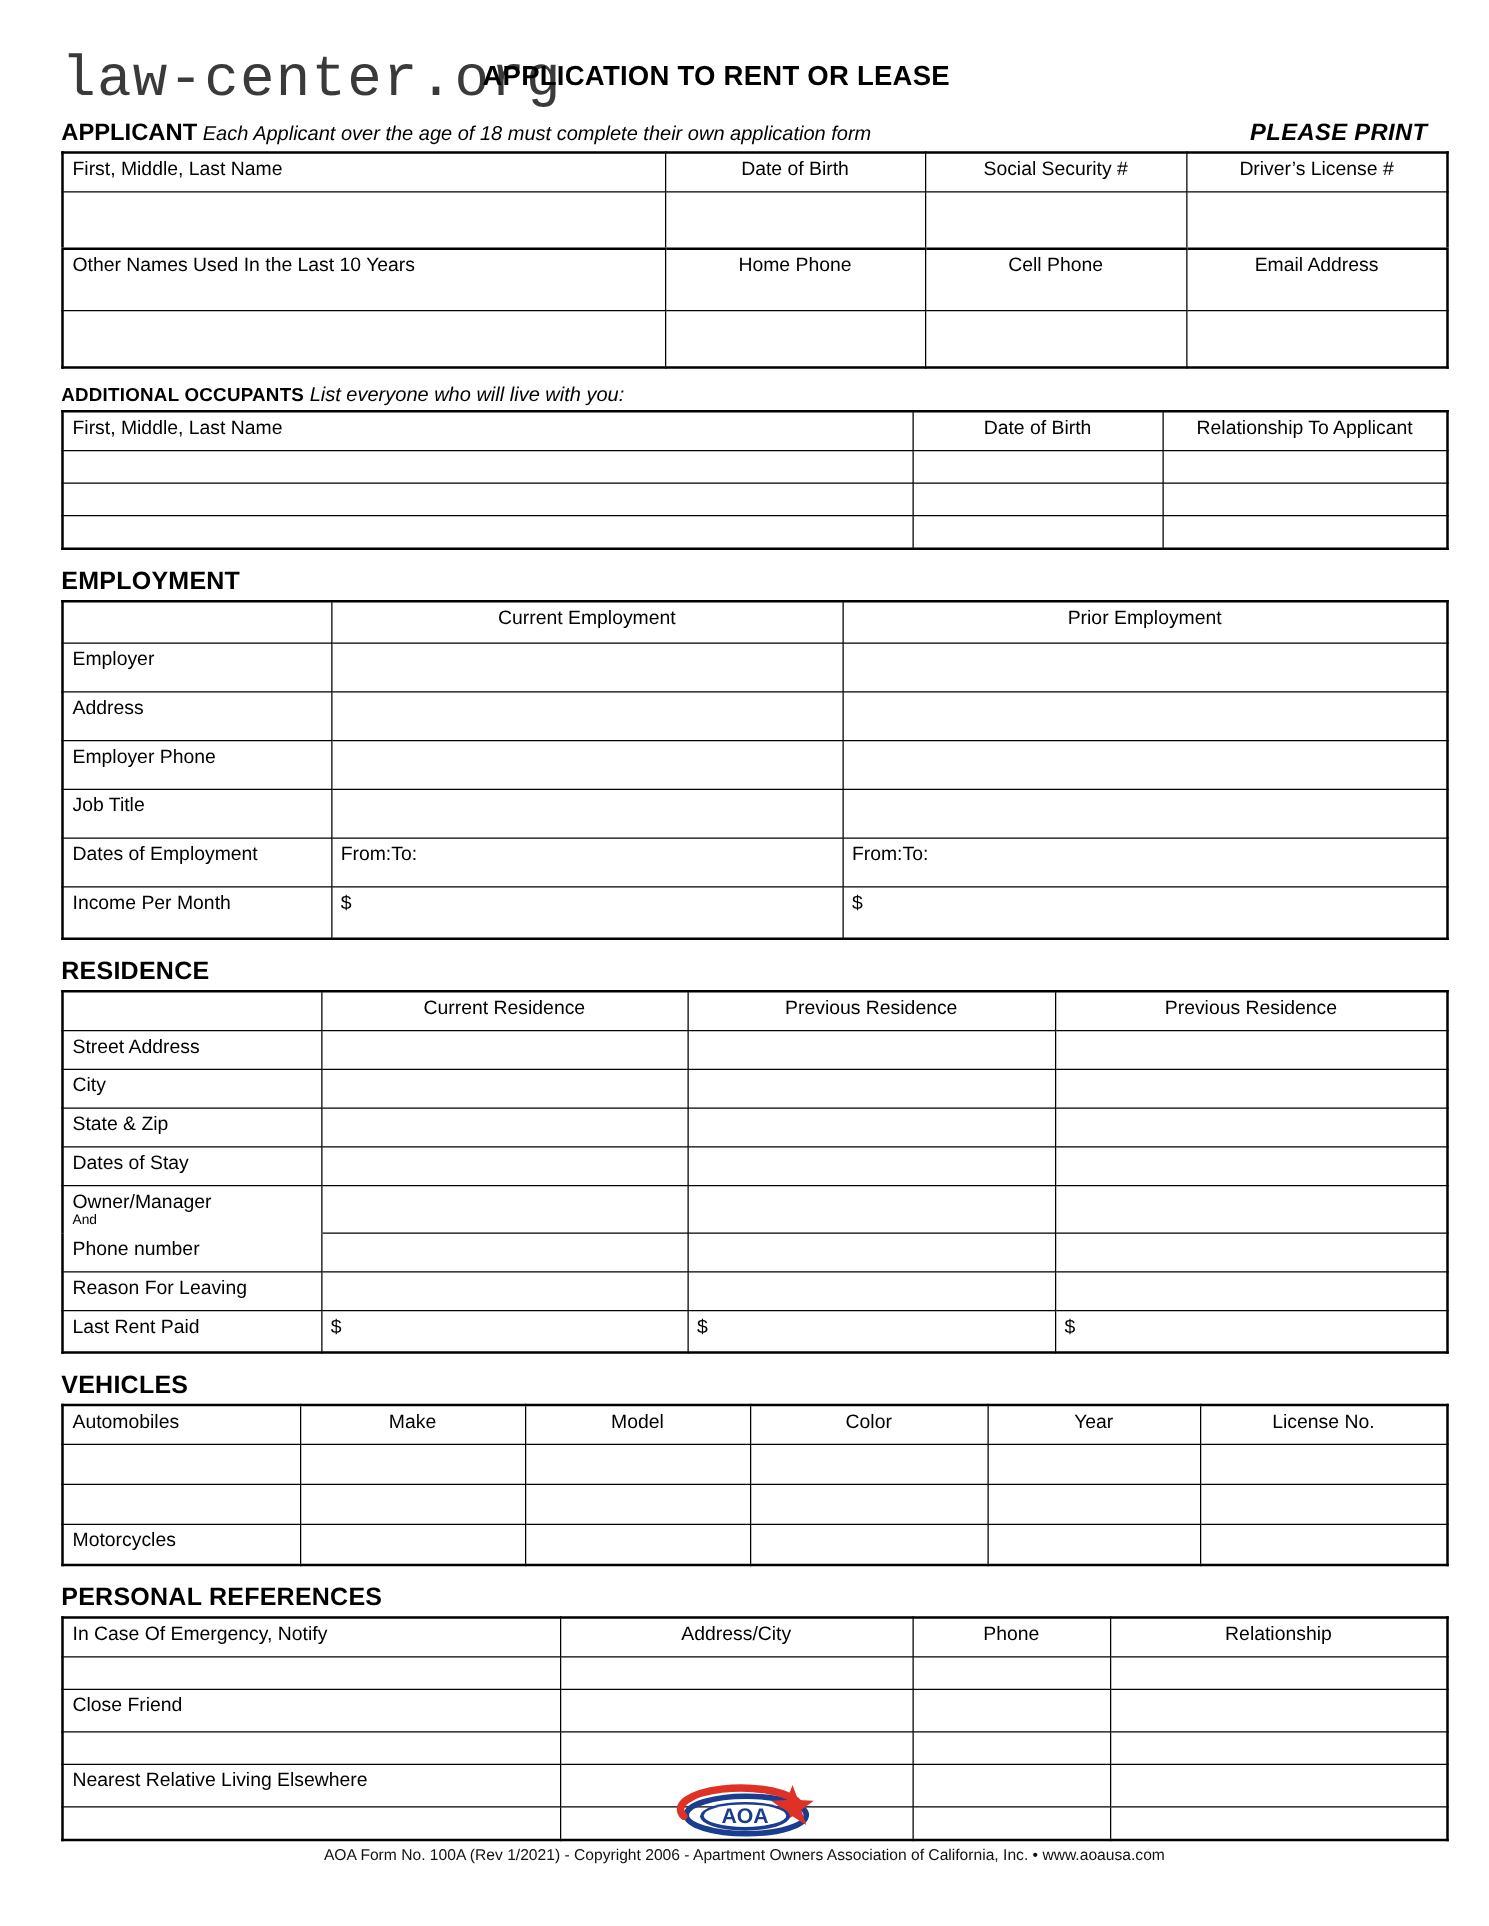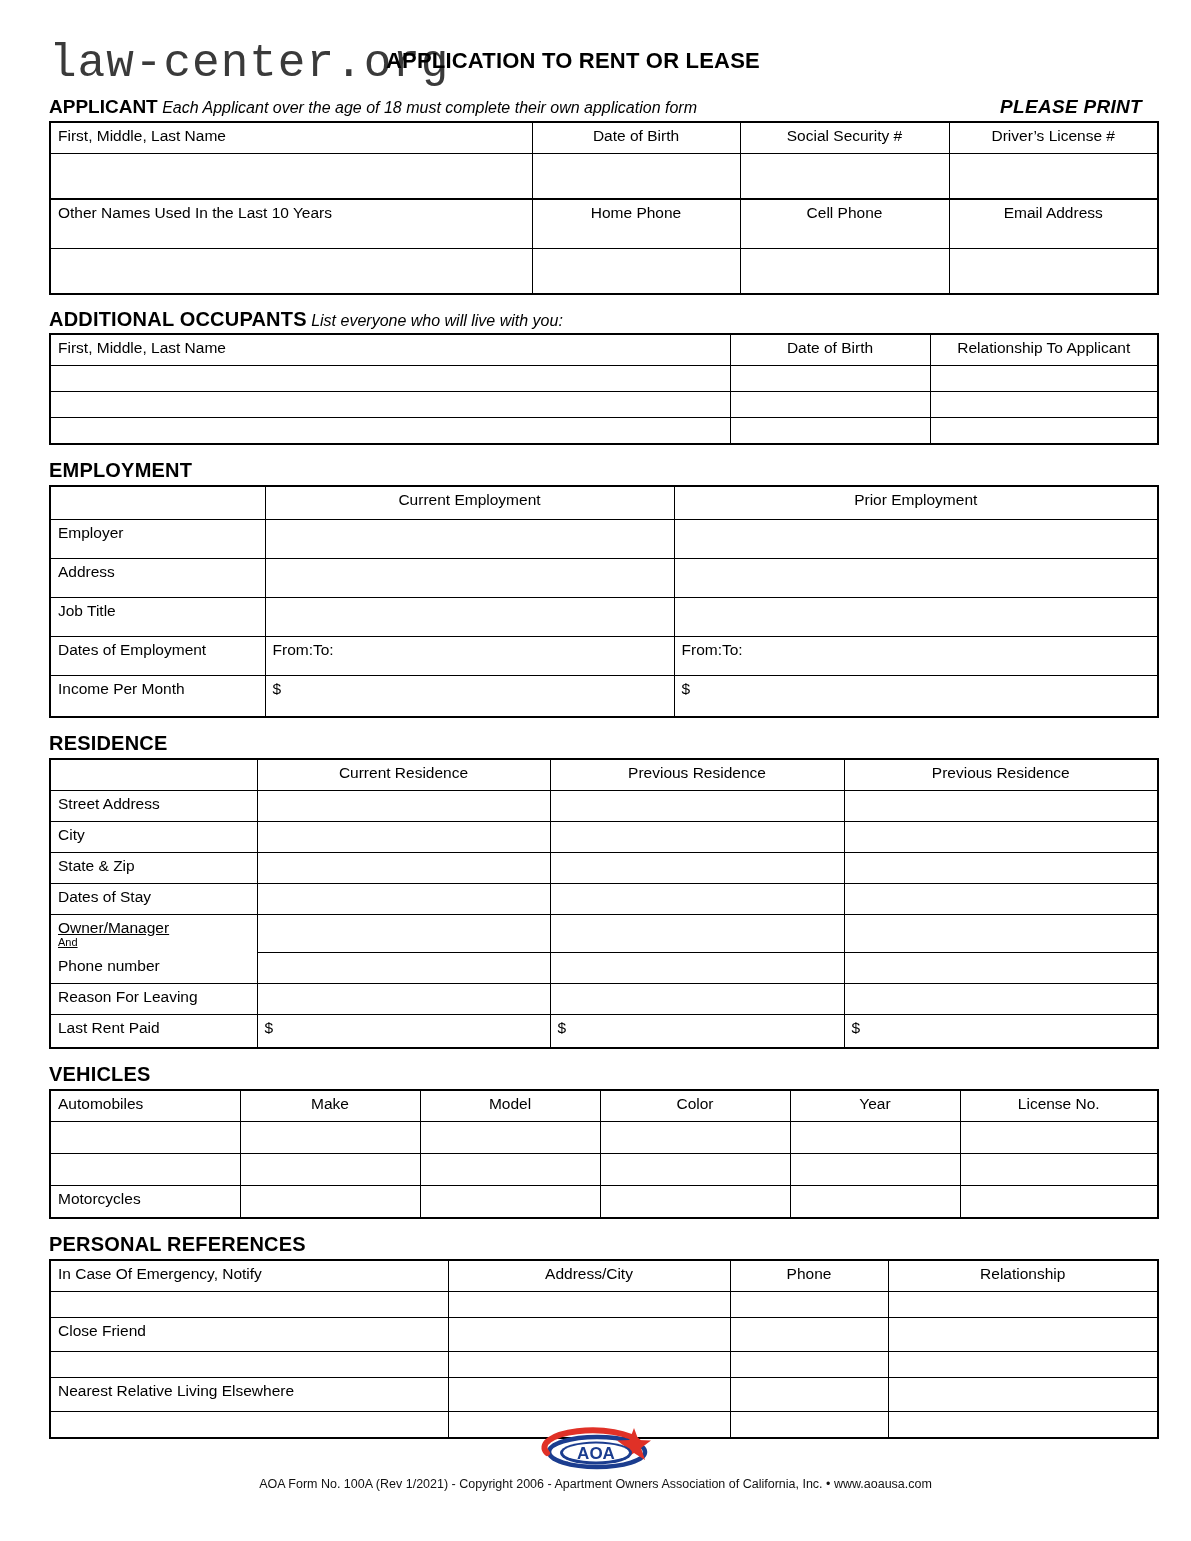--- a/index.html
+++ b/index.html
@@ -80,21 +80,21 @@
     margin-top: 14px;
     margin-bottom: 3px;
   }
   .sub-head {
     padding: 0 33px;
     margin-top: 13px;
     margin-bottom: 2px;
     white-space: nowrap;
   }
   .sub-head .strong {
-    font-size: 20px;
+    font-size: 15px;
     font-weight: bold;
     letter-spacing: 0.2px;
   }
   .sub-head .ital {
     font-size: 16px;
     font-style: italic;
   }
 
   
   table.form {
@@ -119,21 +119,20 @@
     padding: 0;
   }
   .outer-thick {
     border: 2px solid #000 !important;
   }
   td.tb-bot {
     border-bottom: 2px solid #000 !important;
   }
   td.nb-bot {
     border-bottom: none !important;
-    text-decoration: underline;
   }
   td.nb-top {
     border-top: none !important;
     margin-left: 40px;
   }
   .tiny {
     font-size: 11px;
     display: block;
     line-height: 1.05;
   }
@@ -272,20 +271,25 @@
         <td class="ctr">Current Employment</td>
         <td class="ctr">Prior Employment</td>
       </tr>
       <tr>
         <td style="height:30px">Employer</td>
         <td class="blank"></td>
         <td class="blank"></td>
       </tr>
       <tr>
         <td style="height:30px">Address</td>
+        <td class="blank"></td>
+        <td class="blank"></td>
+      </tr>
+      <tr>
+        <td style="height:30px">Employer Phone</td>
         <td class="blank"></td>
         <td class="blank"></td>
       </tr>
       <tr>
         <td style="height:30px">Job Title</td>
         <td class="blank"></td>
         <td class="blank"></td>
       </tr>
       <tr>
         <td style="height:30px">Dates of Employment</td>

